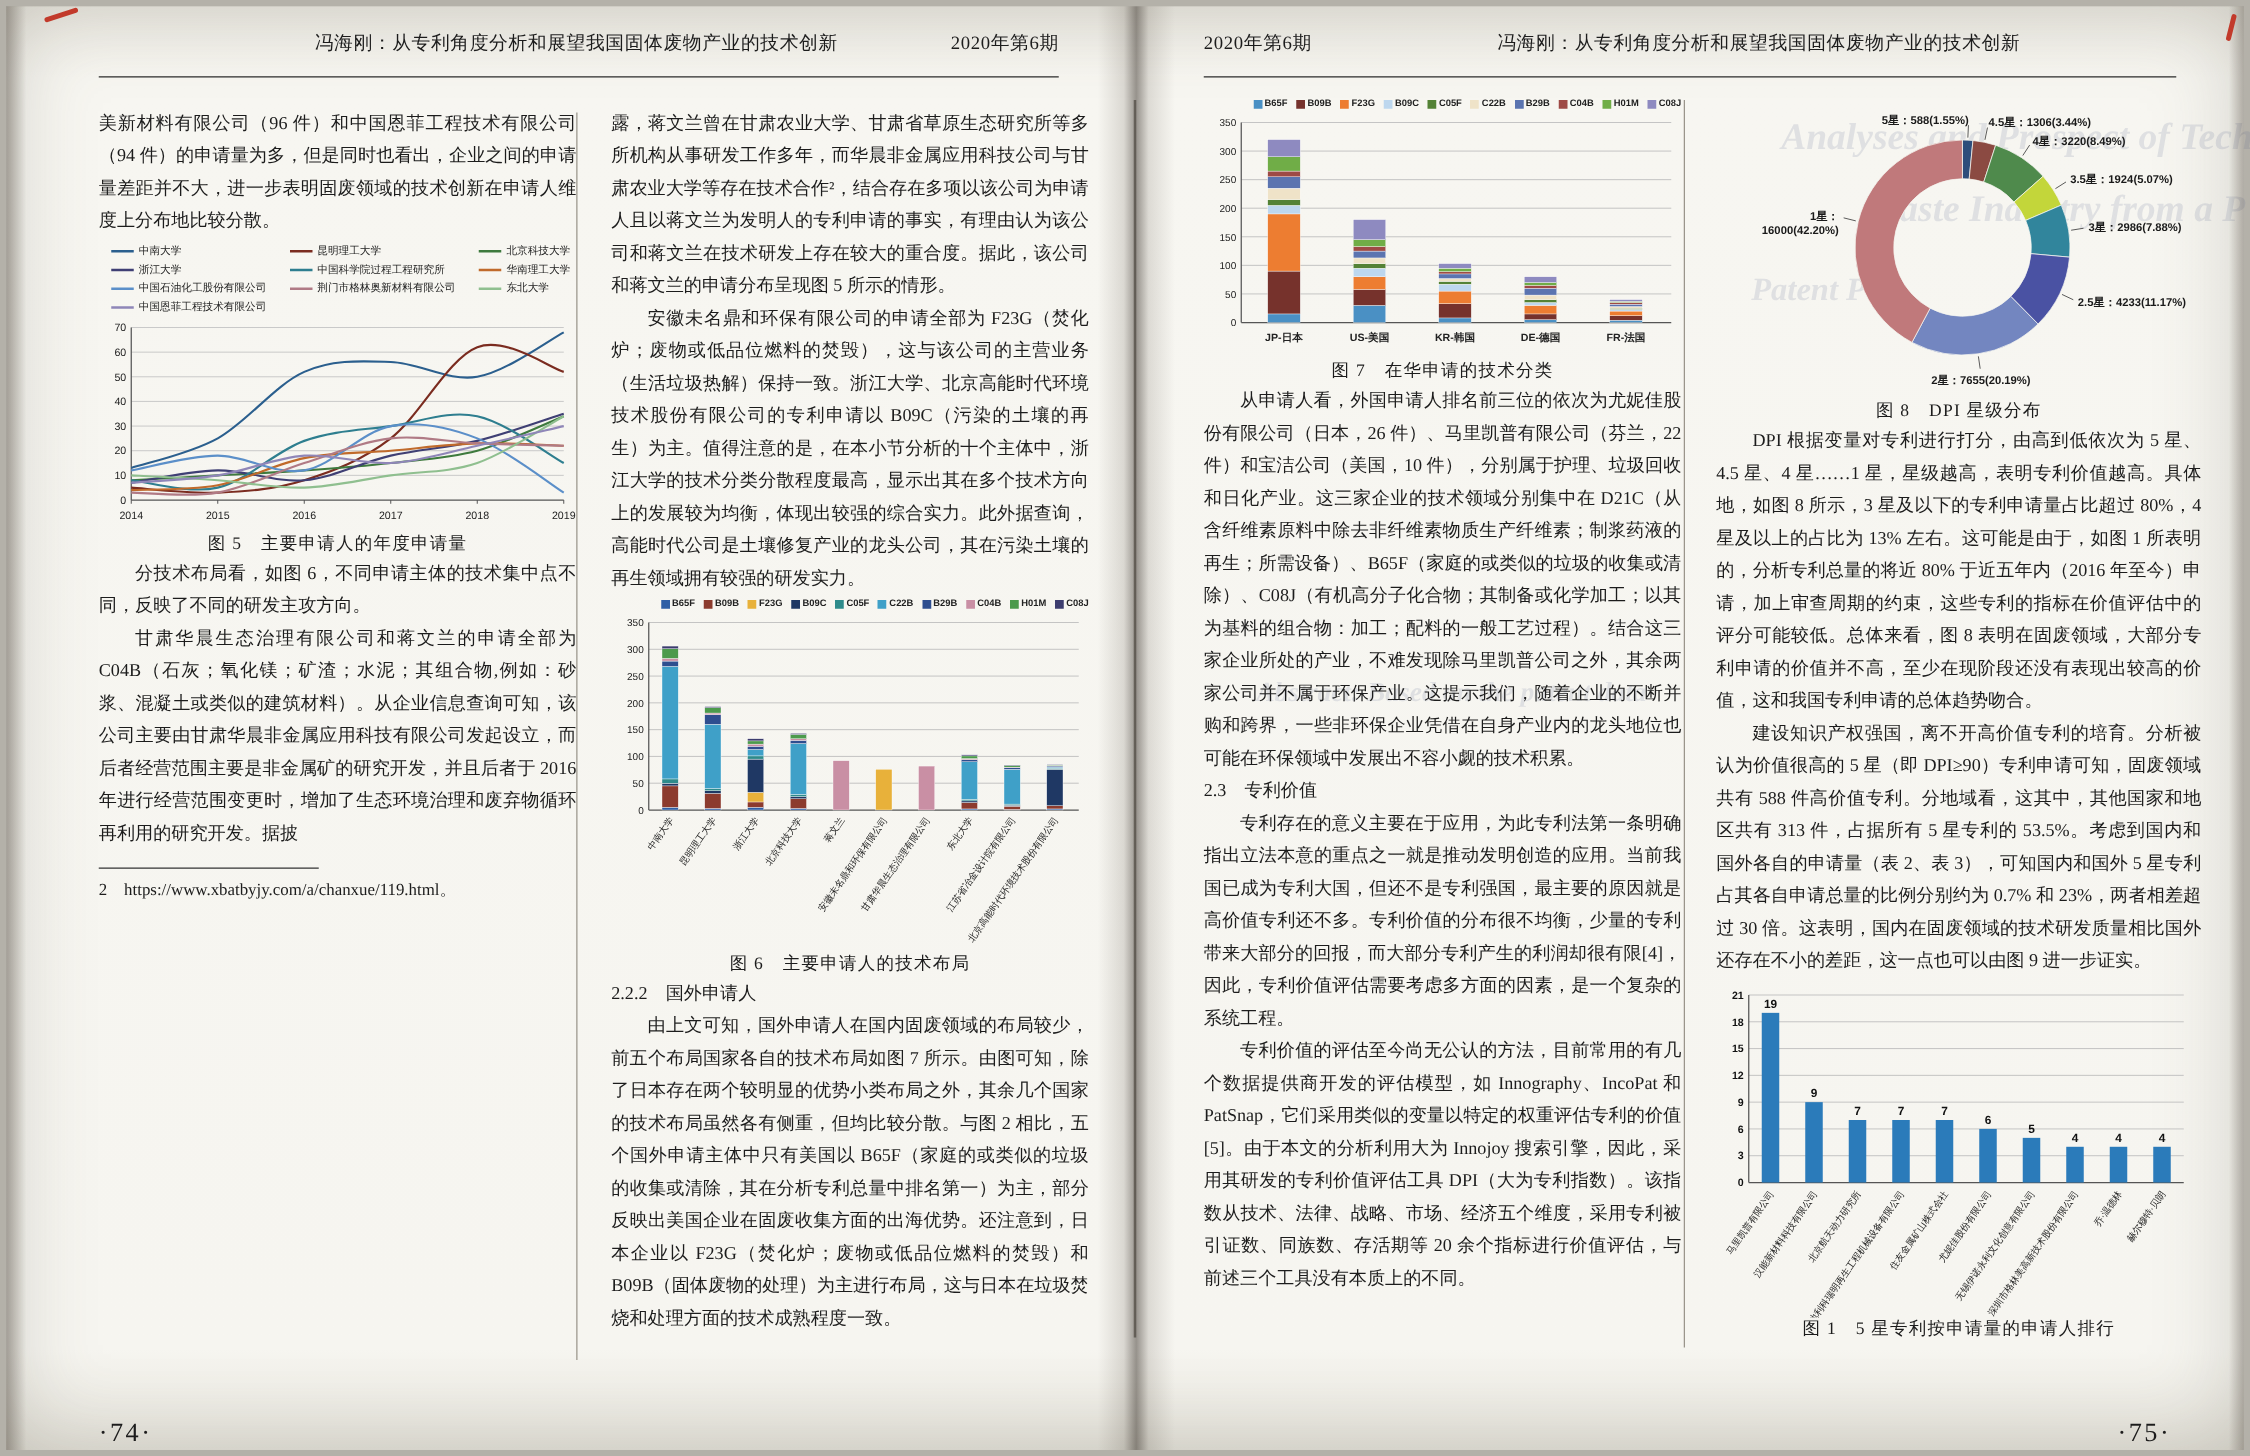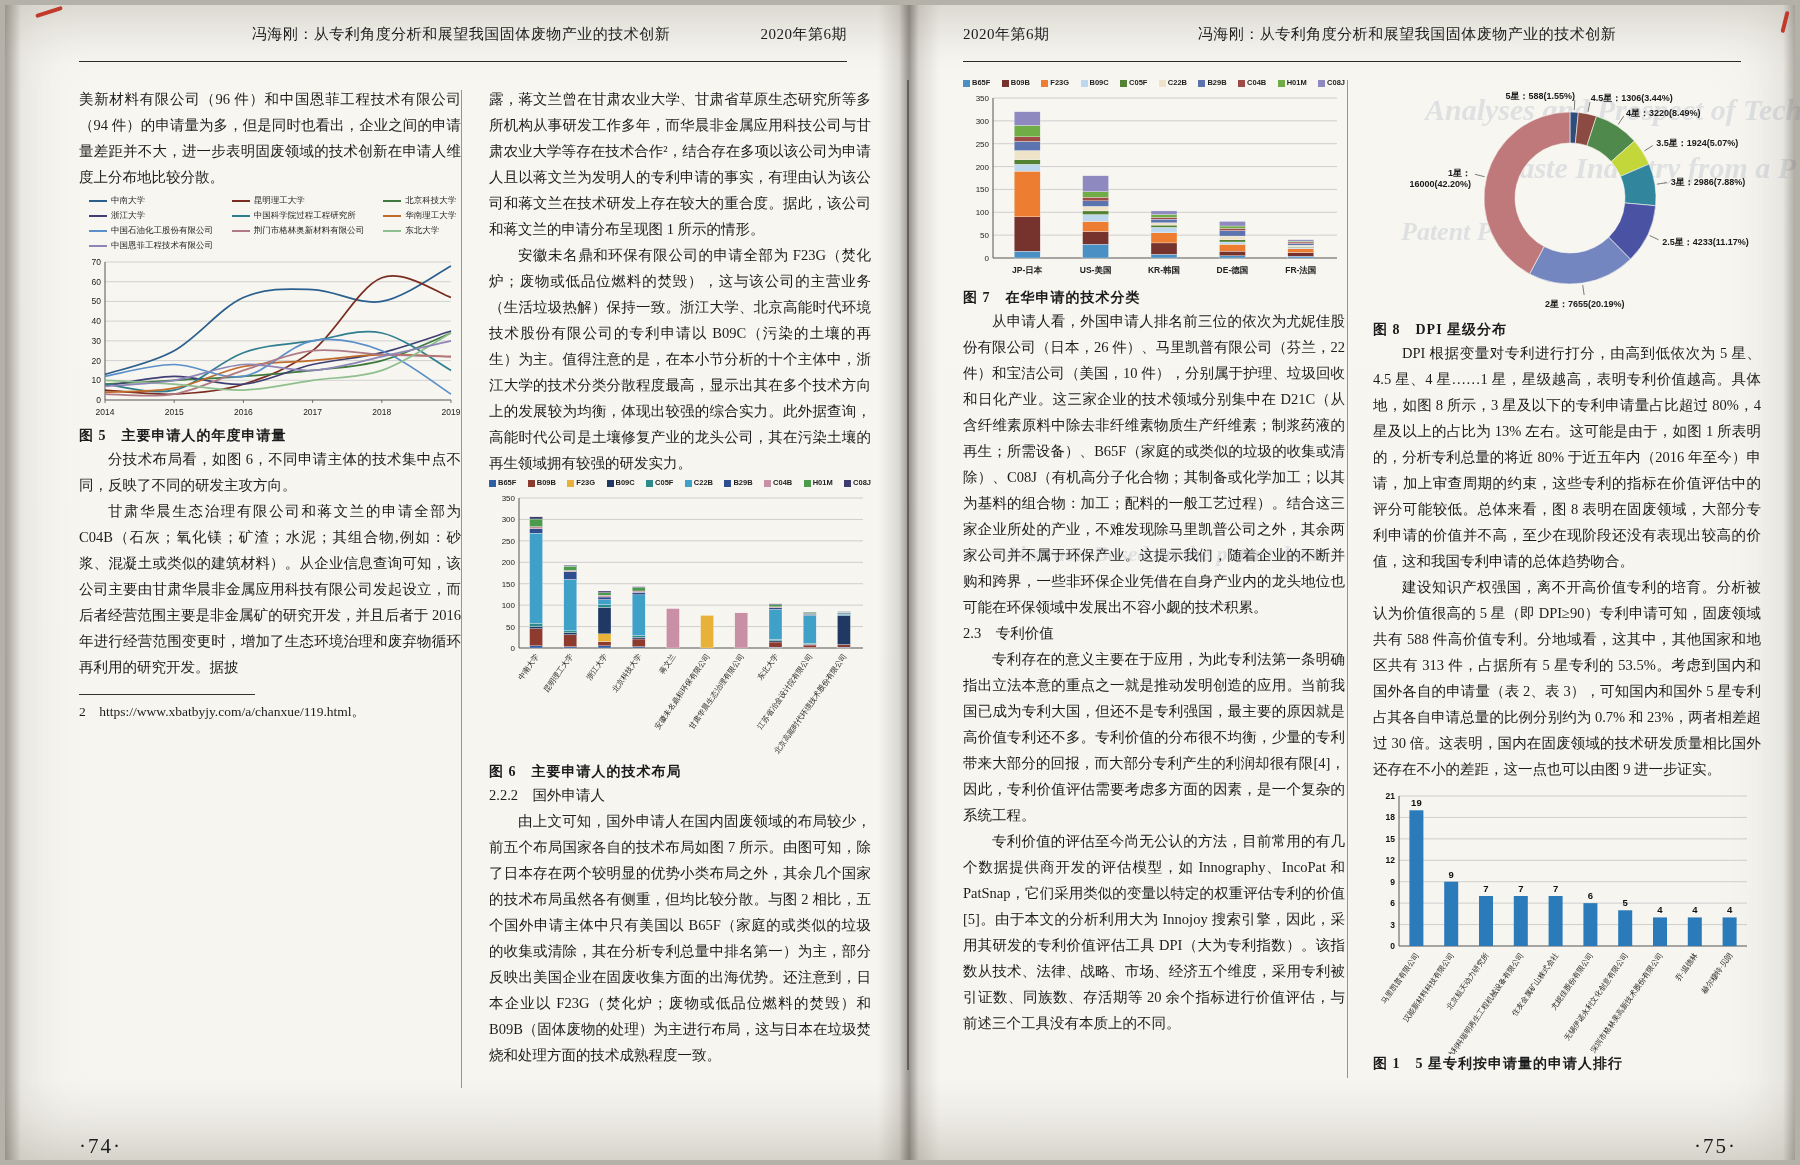--- a/index.html
+++ b/index.html
@@ -43,29 +43,29 @@
   .pbody{position:relative;display:grid;grid-template-columns:1fr 1fr;column-gap:28px;
          height:1032px;overflow:hidden;}
   .p-left .pbody{padding:0 40px 0 44px;margin-top:24px;}
   .p-right .pbody{padding:0 36px 0 46px;}
   .coldiv{position:absolute;top:4px;bottom:30px;left:50%;width:1px;background:#9a958b;}
 
   .pcol{position:relative;font-size:14.5px;line-height:26px;text-align:justify;}
   .pcol p{margin:0;}
   .ind{text-indent:2em;}
   .sechead{font-weight:normal;margin:2px 0;}
-  .figcap{text-align:left;font-weight:bold;font-size:14px;letter-spacing:1px;
+  .figcap{text-align:center;font-weight:normal;font-size:14px;letter-spacing:1px;
           line-height:20px;margin:6px 0 10px 0;text-indent:0;}
   .chart{line-height:0;}
   .legend{display:grid;grid-template-columns:repeat(3,auto);column-gap:14px;row-gap:2px;
           padding:4px 0 2px 10px;font-family:"Liberation Sans",sans-serif;font-size:8.5px;
           line-height:13px;color:#222;text-align:left;}
   .legend .li{display:flex;align-items:center;gap:4px;white-space:nowrap;}
   .legend .sw{display:inline-block;width:18px;height:0;border-top:2.2px solid #000;}
-  .legend-box{display:flex;justify-content:space-between;gap:7px;padding:2px 0;
+  .legend-box{display:flex;justify-content:flex-end;gap:7px;padding:2px 0;
           font-family:"Liberation Sans",sans-serif;font-size:7.5px;font-weight:bold;
           line-height:10px;color:#222;}
   .legend-box .li{display:flex;align-items:center;gap:2px;white-space:nowrap;}
   .legend-box .sw{display:inline-block;width:7px;height:7px;}
   .footnote{margin-top:14px;font-size:13.5px;line-height:22px;}
   .footnote .fnrule{width:46%;border-top:1.2px solid #333;margin-bottom:6px;}
   .pageno{position:absolute;bottom:-6px;font-size:21px;letter-spacing:2px;}
   .p-left .pageno{left:44px;}
   .p-right .pageno{right:40px;}
 </style>
@@ -175,21 +175,21 @@
             </svg></div>
         <p class="figcap">图 5　主要申请人的年度申请量</p>
         <p class="ind">分技术布局看，如图 6，不同申请主体的技术集中点不同，反映了不同的研发主攻方向。</p>
         <p class="ind">甘肃华晨生态治理有限公司和蒋文兰的申请全部为 C04B（石灰；氧化镁；矿渣；水泥；其组合物,例如：砂浆、混凝土或类似的建筑材料）。从企业信息查询可知，该公司主要由甘肃华晨非金属应用科技有限公司发起设立，而后者经营范围主要是非金属矿的研究开发，并且后者于 2016 年进行经营范围变更时，增加了生态环境治理和废弃物循环再利用的研究开发。据披</p>
         <div class="footnote">
           <div class="fnrule"></div>
           <div>2　https://www.xbatbyjy.com/a/chanxue/119.html。</div>
         </div>
       </div>
       <div class="pcol">
-        <p>露，蒋文兰曾在甘肃农业大学、甘肃省草原生态研究所等多所机构从事研发工作多年，而华晨非金属应用科技公司与甘肃农业大学等存在技术合作²，结合存在多项以该公司为申请人且以蒋文兰为发明人的专利申请的事实，有理由认为该公司和蒋文兰在技术研发上存在较大的重合度。据此，该公司和蒋文兰的申请分布呈现图 1 所示的情形。</p>
+        <p>露，蒋文兰曾在甘肃农业大学、甘肃省草原生态研究所等多所机构从事研发工作多年，而华晨非金属应用科技公司与甘肃农业大学等存在技术合作²，结合存在多项以该公司为申请人且以蒋文兰为发明人的专利申请的事实，有理由认为该公司和蒋文兰在技术研发上存在较大的重合度。据此，该公司和蒋文兰的申请分布呈现图 5 所示的情形。</p>
         <p class="ind">安徽未名鼎和环保有限公司的申请全部为 F23G（焚化炉；废物或低品位燃料的焚毁），这与该公司的主营业务（生活垃圾热解）保持一致。浙江大学、北京高能时代环境技术股份有限公司的专利申请以 B09C（污染的土壤的再生）为主。值得注意的是，在本小节分析的十个主体中，浙江大学的技术分类分散程度最高，显示出其在多个技术方向上的发展较为均衡，体现出较强的综合实力。此外据查询，高能时代公司是土壤修复产业的龙头公司，其在污染土壤的再生领域拥有较强的研发实力。</p>
         <div class="legend-box">
             <span class="li">
               <span class="sw" style="background: rgb(47, 95, 165);"></span>
               <span>B65F</span>
             </span>
             <span class="li">
               <span class="sw" style="background: rgb(140, 59, 46);"></span>
               <span>B09B</span>
             </span>

